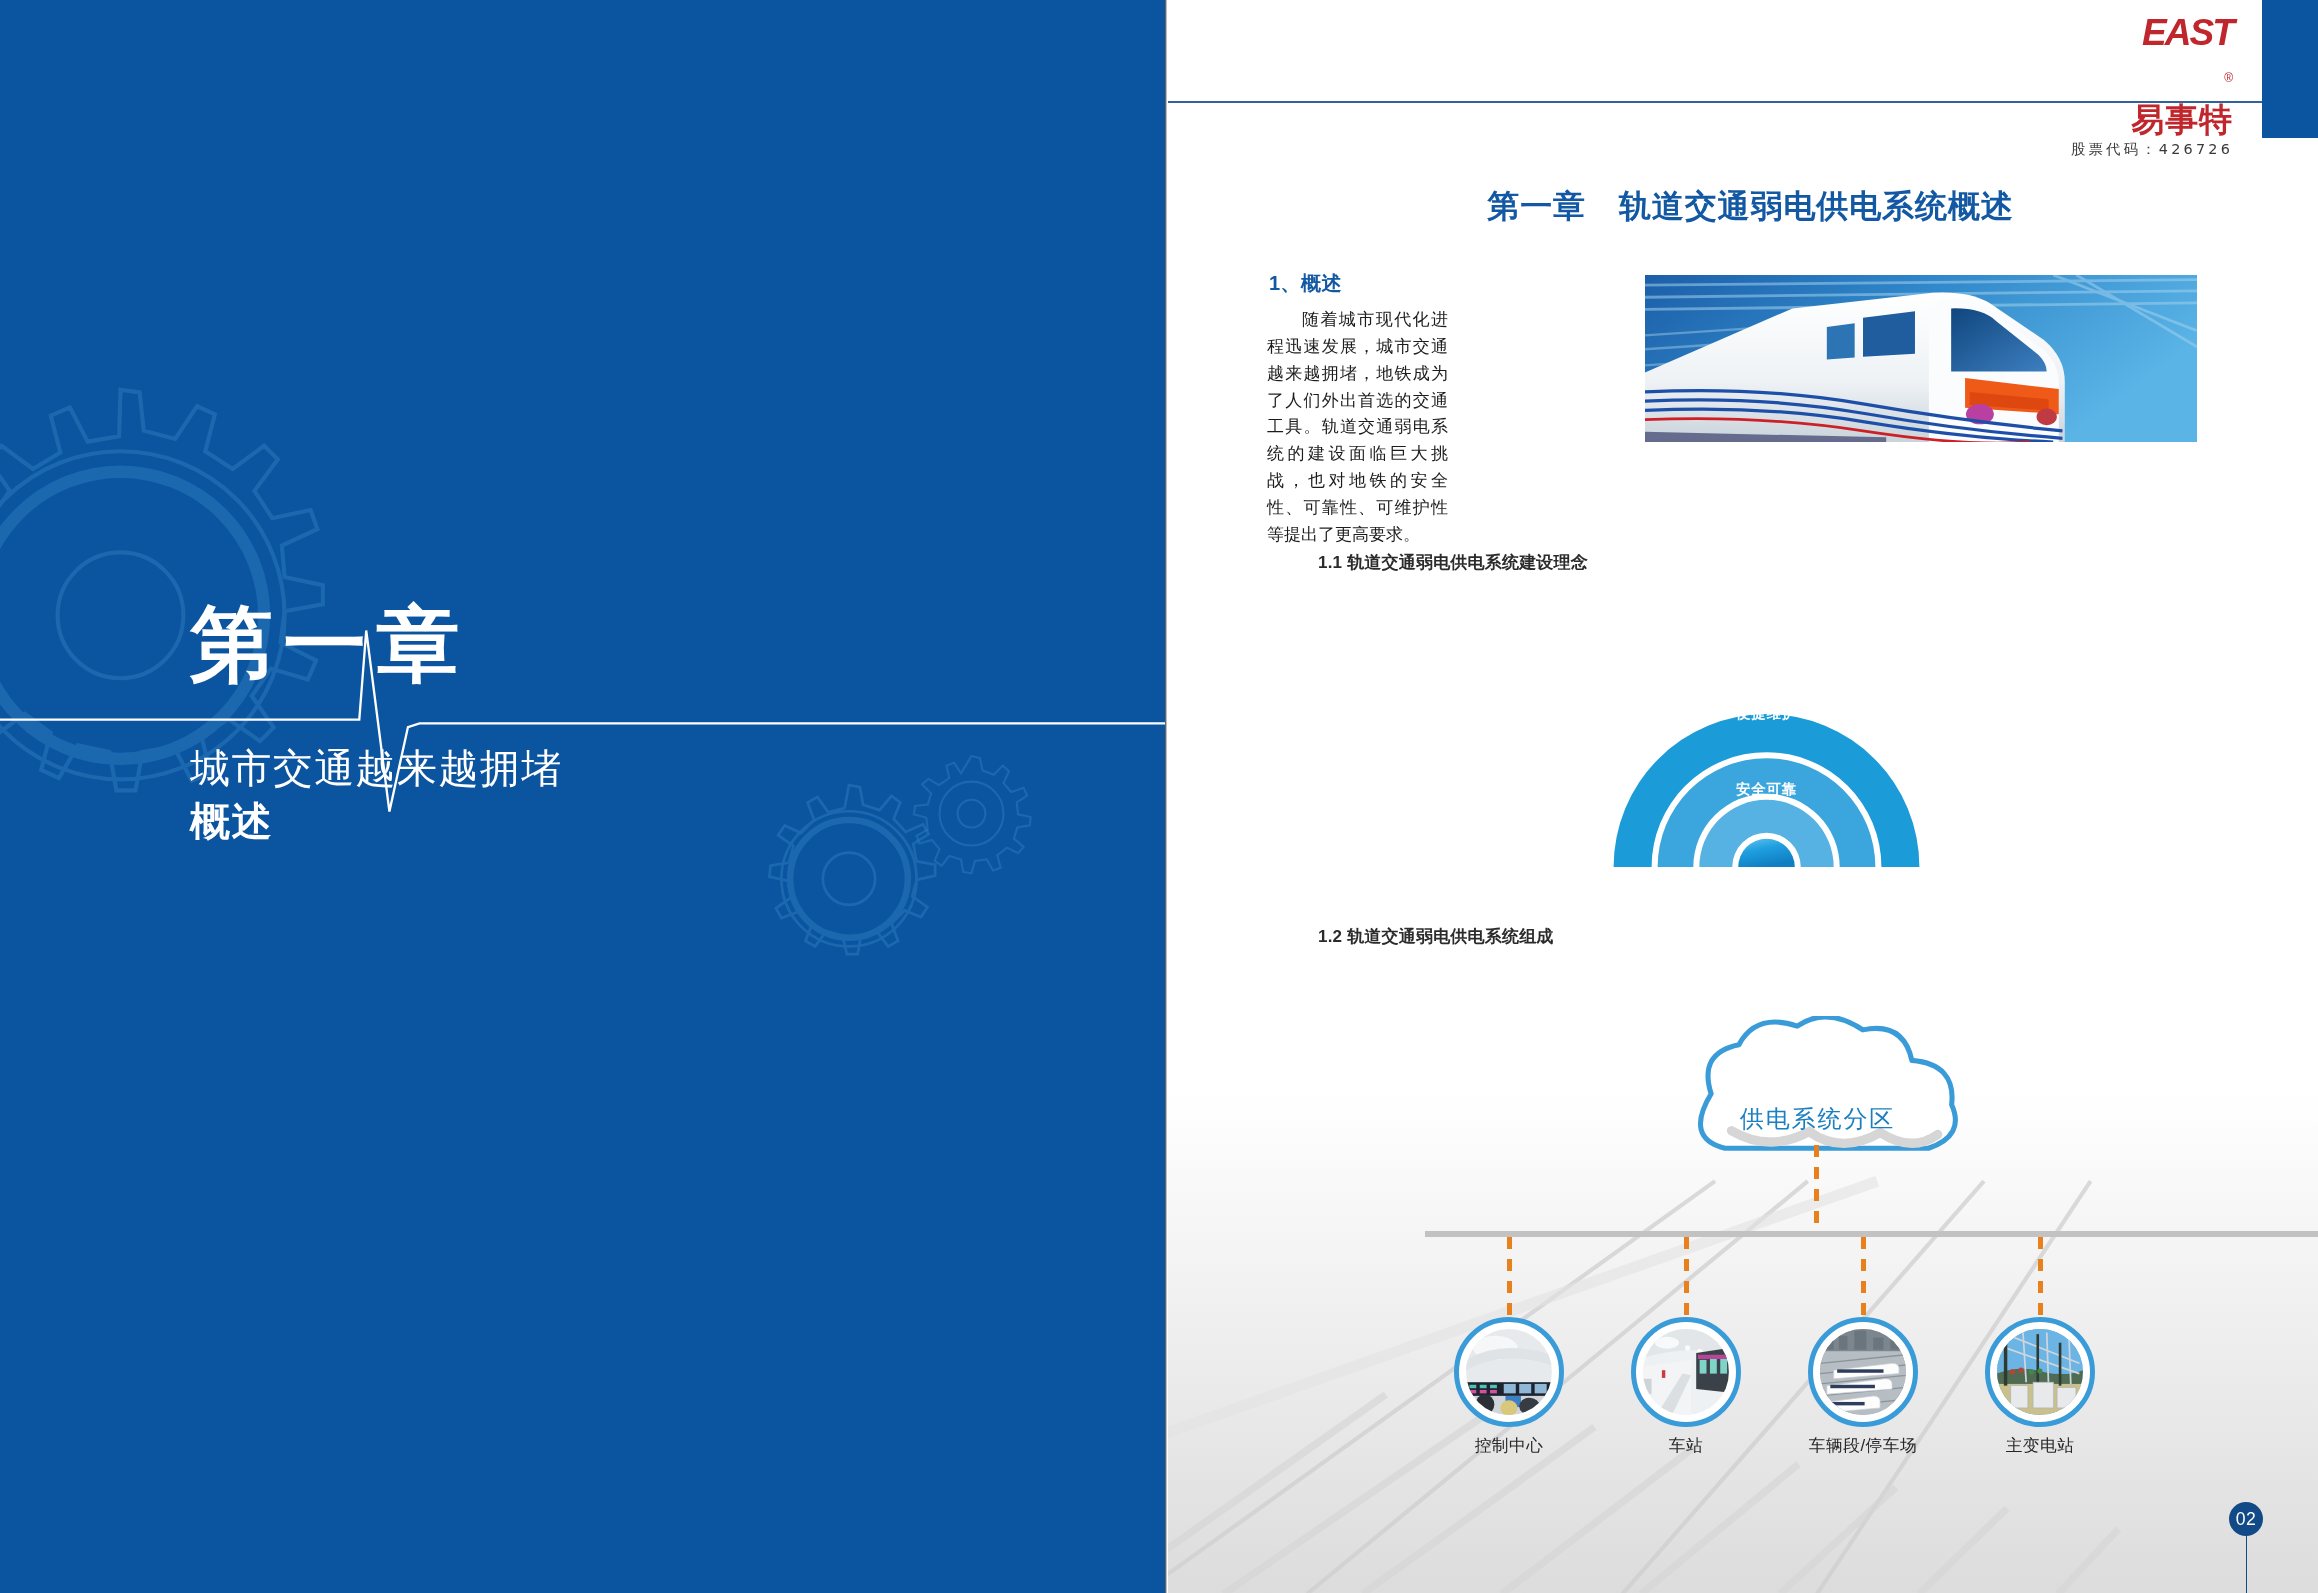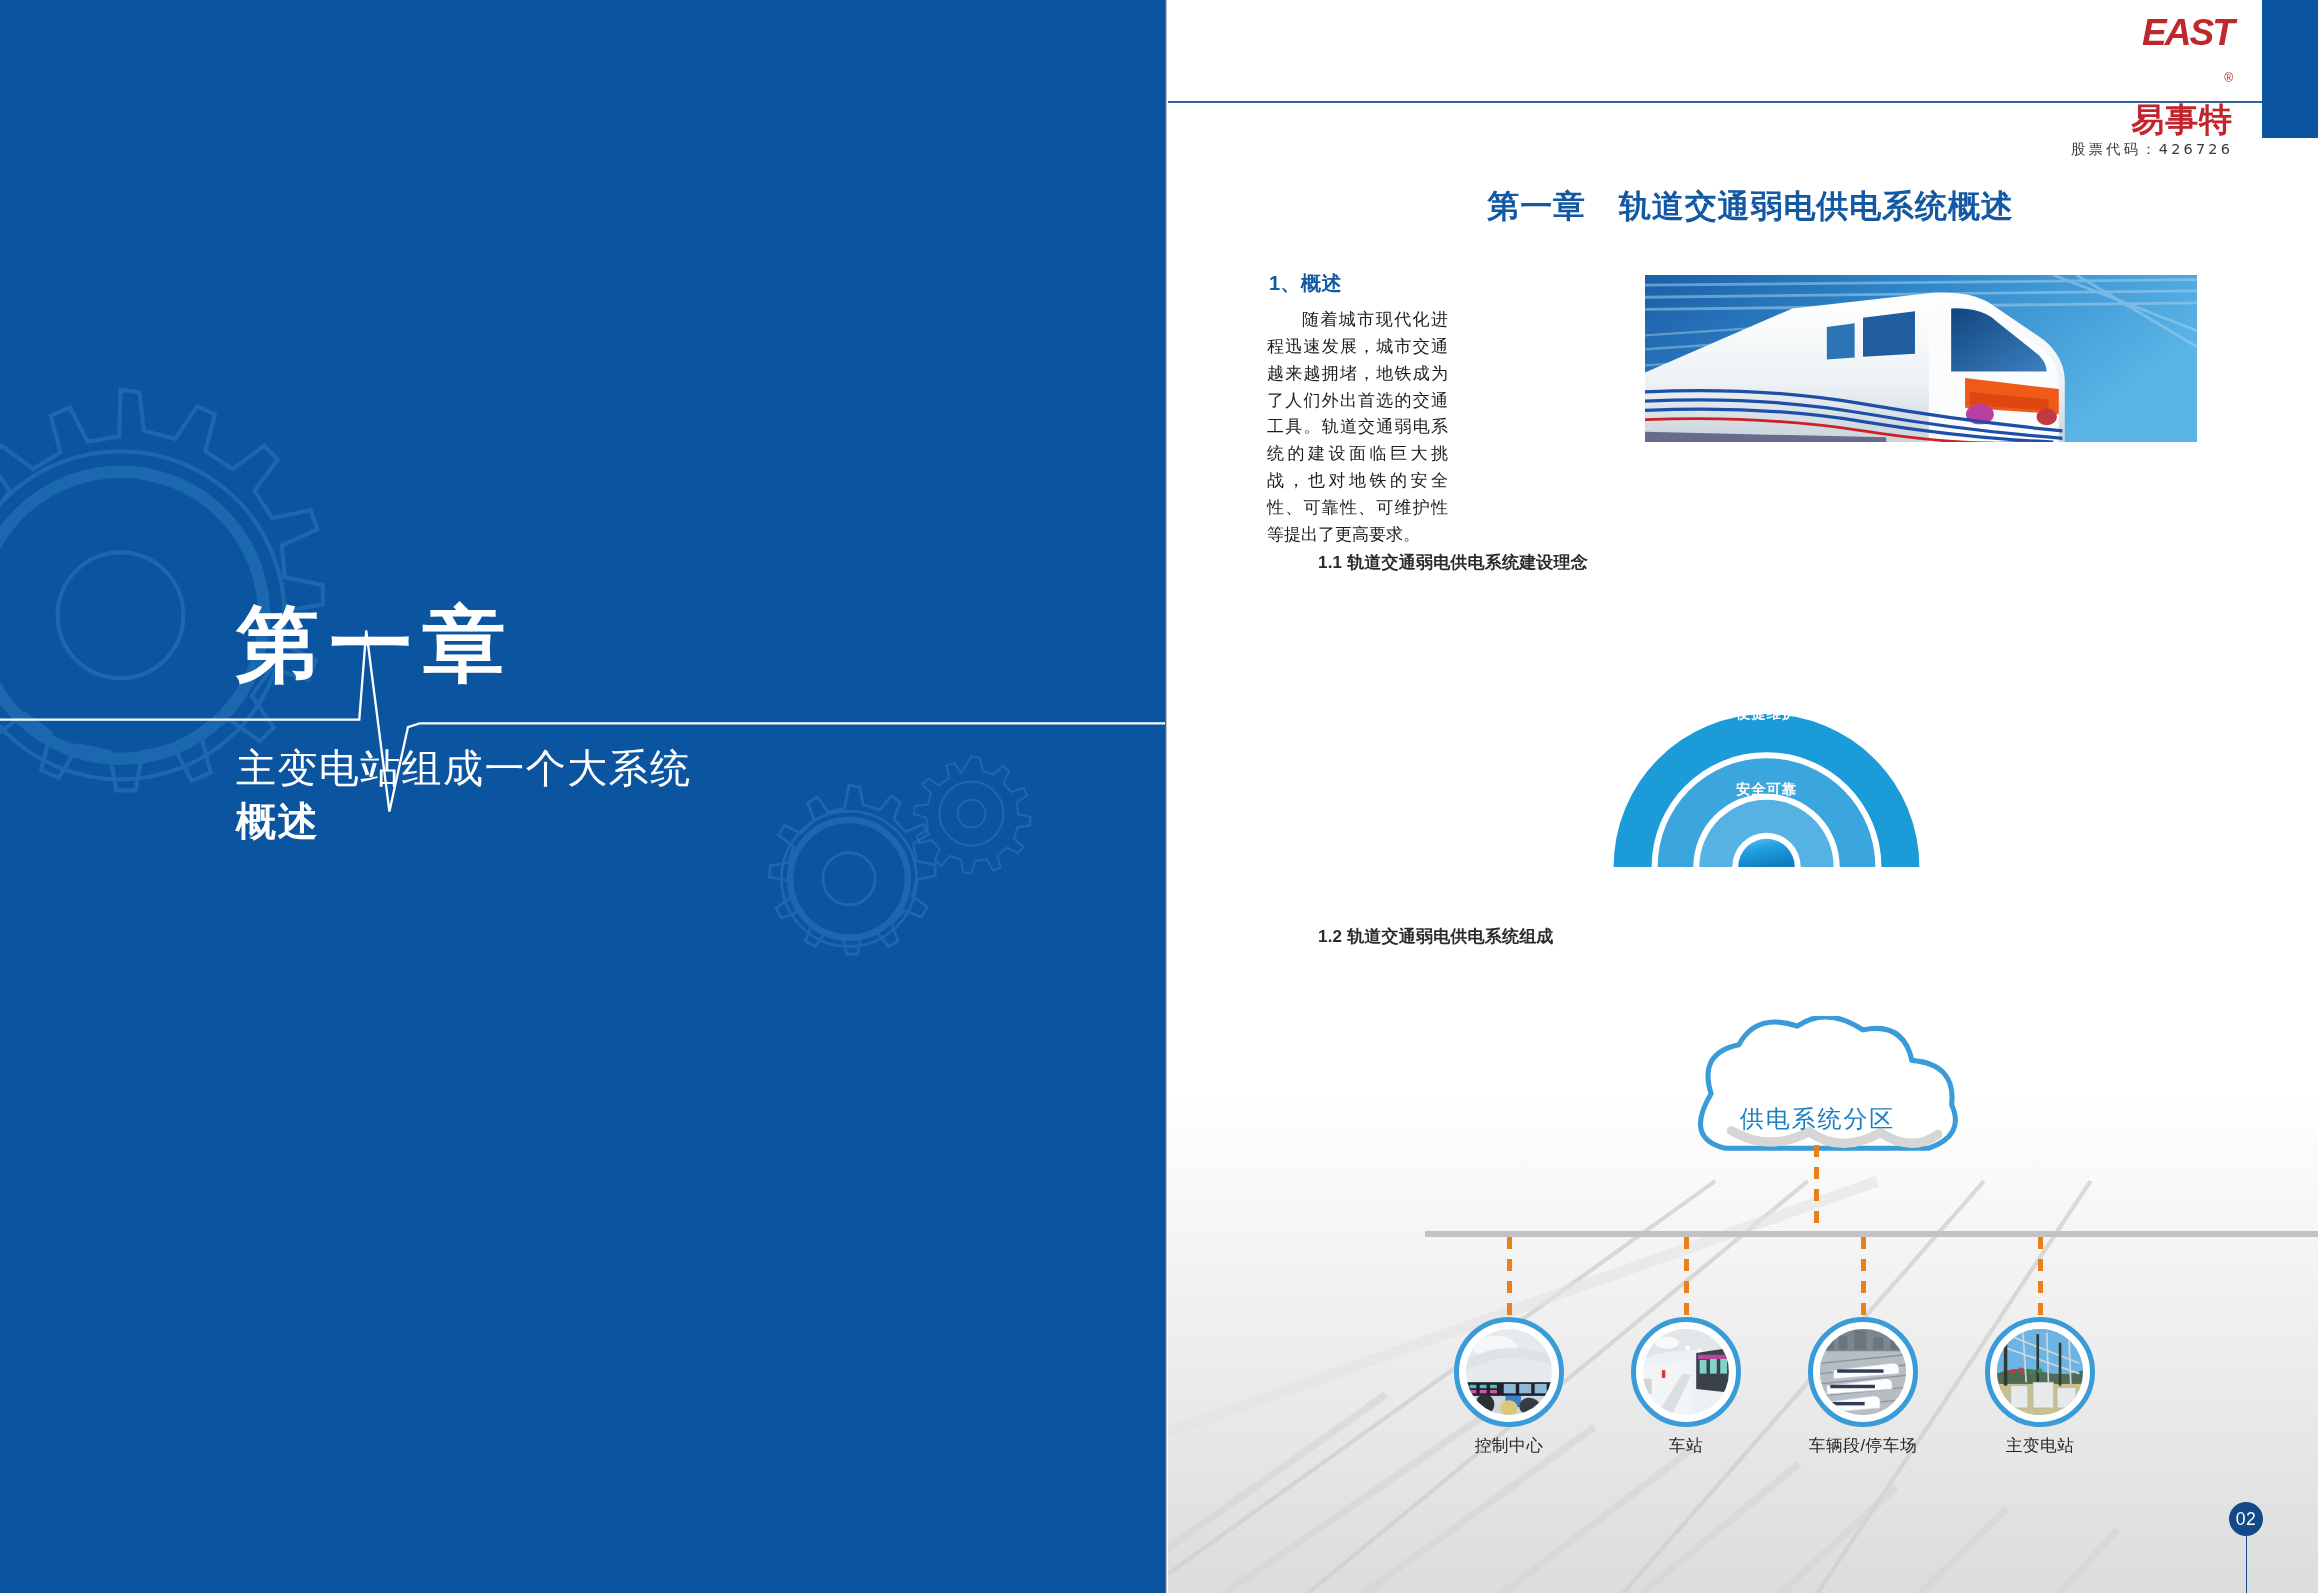--- a/index.html
+++ b/index.html
@@ -16,21 +16,21 @@
     position:absolute;left:0;top:0;width:1165px;height:1594px;
     background:#0b54a0;overflow:hidden;
   }
   #left-cover .gear-deco{position:absolute;opacity:.55;}
   #gear-big{left:-153px;top:376px;width:547px;height:547px;}
   #gear-mid{left:740px;top:772px;width:218px;height:218px;}
   #gear-small{left:902px;top:742px;width:139px;height:139px;}
 
   #pulse-line{position:absolute;left:0;top:598px;width:1165px;height:246px;}
 
-  #cover-text{position:absolute;left:190px;top:601px;width:788px;margin-left:46px;}
+  #cover-text{position:absolute;left:190px;top:601px;width:788px;}
   #chapter-num{
     color:#ffffff;font-weight:bold;font-size:83px;line-height:1.05;
     letter-spacing:10.2px;margin:0 0 0 0;white-space:nowrap;
   }
   #chapter-sub{
     color:#ffffff;font-size:40px;line-height:1.32;margin-top:54px;
     letter-spacing:1.4px;font-weight:500;
   }
   #chapter-sub .l2{font-weight:bold;}
 
@@ -209,21 +209,21 @@
       </g>
     </svg>
 
     <svg id="pulse-line" viewBox="0 0 2513 530" preserveAspectRatio="none">
       <polyline points="0,262 720,262 745,262 775,262 790,70 840,460 880,278 905,270 2513,270" fill="none" stroke="#ffffff" stroke-width="5"></polyline>
     </svg>
 
     <div id="cover-text">
       <div id="chapter-num">第一章</div>
       <div id="chapter-sub">
-        <div class="l1">主变电站组成一个大系统</div>
+        <div class="l1">城市交通越来越拥堵</div>
         <div class="l2">概述</div>
       </div>
     </div>
   </div>
 
   <div id="gutter"></div>
 
   <div id="right-page">
 
     <svg id="rail-watermark" viewBox="0 0 2513 1080" preserveAspectRatio="none">

